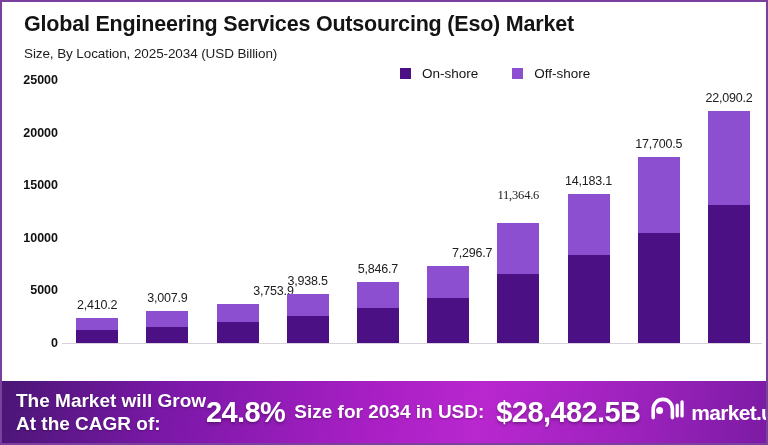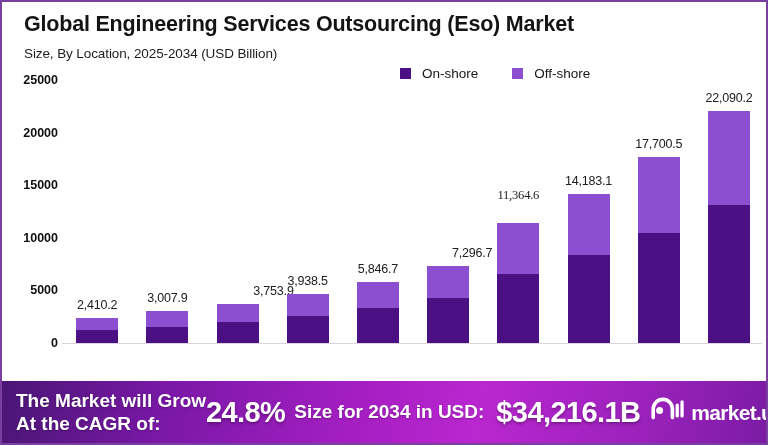--- a/index.html
+++ b/index.html
@@ -353,21 +353,21 @@
         <div class="footer-caption">The Market will Grow</div>
         <div class="footer-caption">At the CAGR of:</div>
       </div>
       <div class="footer-big fb-cagr">24.8%</div>
     </div>
 
     <div class="footer-block">
       <div>
         <div class="footer-caption">Size for 2034 in USD:</div>
       </div>
-      <div class="footer-big fb-size">$34,216.1B</div>
+      <div class="footer-big fb-size">$28,482.5B</div>
     </div>
 
     <div class="brand">
       <span class="brand-mark">
         <svg width="34" height="26" viewBox="0 0 34 26" aria-hidden="true">
           <path d="M3.2 20.6 V12.2 C3.2 6.6 7.6 2.4 13 2.4 C18.4 2.4 22.4 6.6 22.4 12.2 V20.6" fill="none" stroke="#ffffff" stroke-width="3.6" stroke-linecap="round"></path>
           <circle cx="9.6" cy="13.4" r="3.5" fill="#ffffff"></circle>
           <rect x="25.6" y="6.6" width="3.3" height="14" rx="1.6" fill="#ffffff"></rect>
           <rect x="30.4" y="3.2" width="3.3" height="17.4" rx="1.6" fill="#ffffff"></rect>
         </svg>

